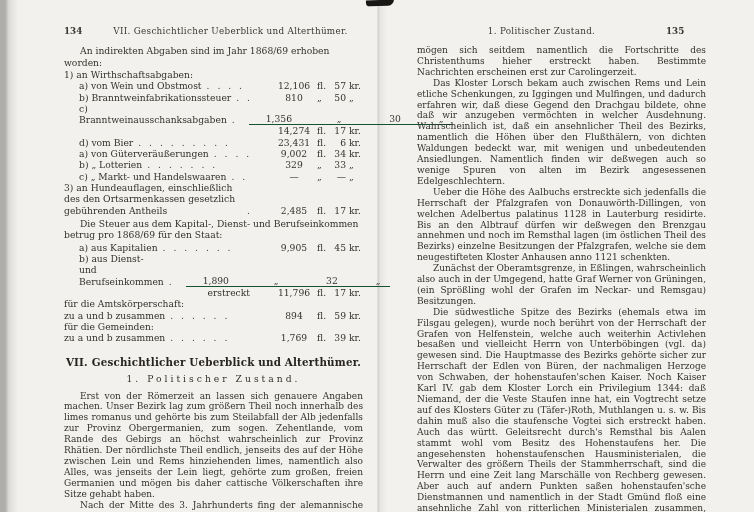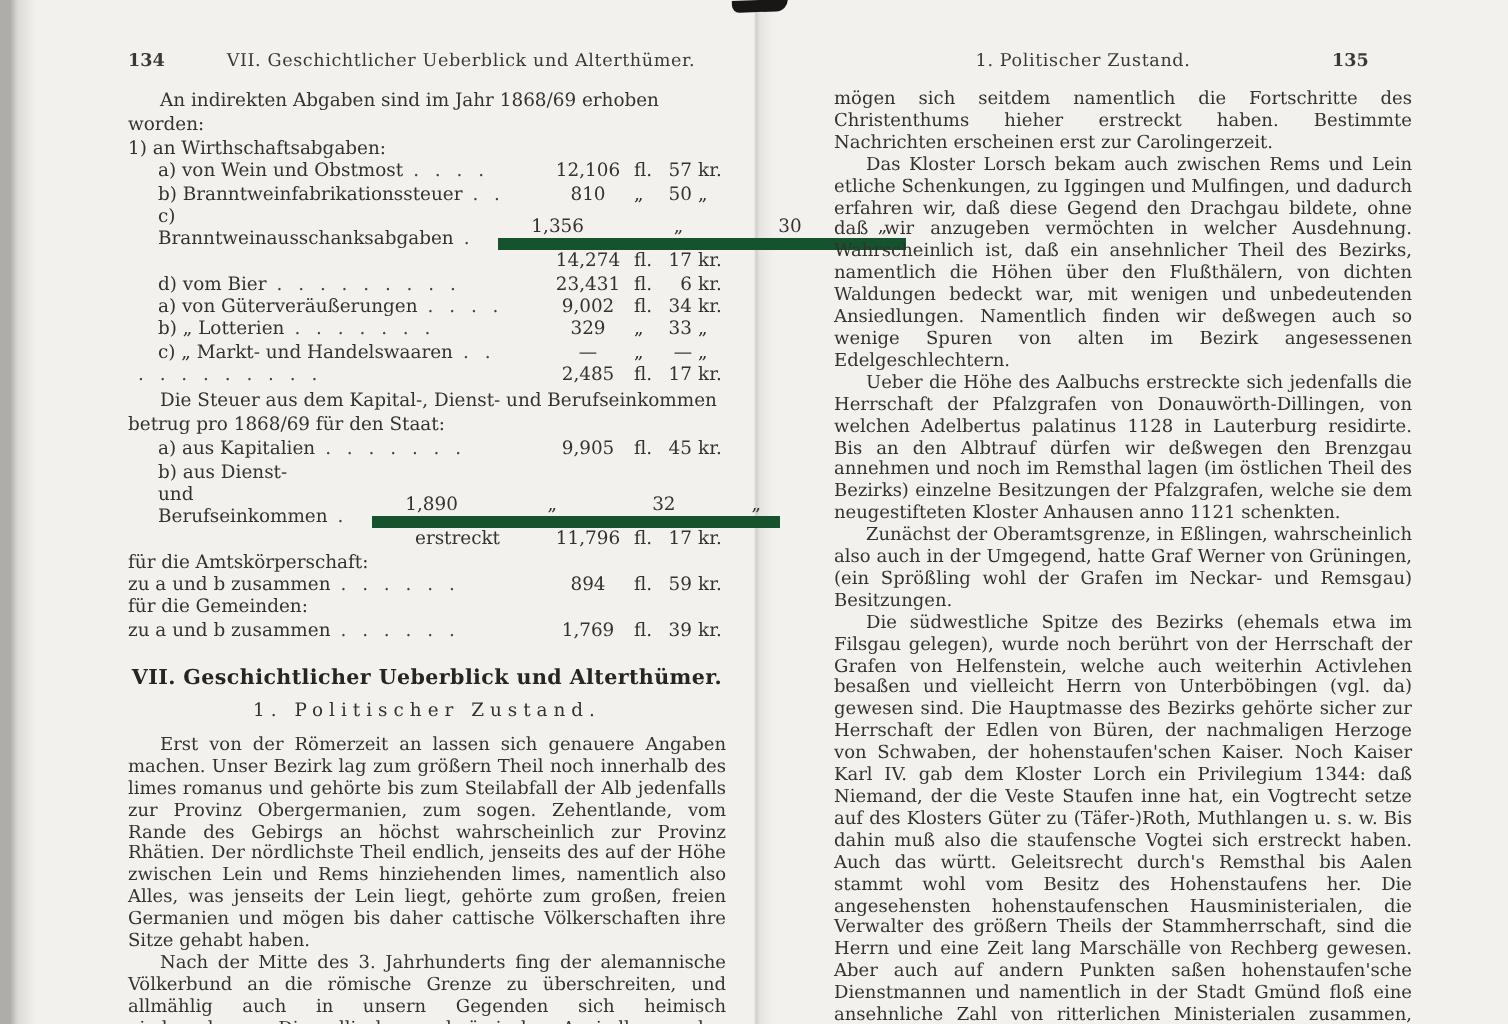--- a/index.html
+++ b/index.html
@@ -35,21 +35,21 @@
   .trow.item{padding-left:15px;}
   .trow.noind{padding-left:0;}
   .tlabel{max-width:215px;}
   .dots{flex:1 1 0;overflow:hidden;white-space:nowrap;letter-spacing:2.5px;padding:0 3px 0 5px;color:#45423b;}
   .pre{padding-right:14px;}
   .amts{display:flex;padding-left:10px;}
   .amt{width:40px;text-align:center;}
   .u1{width:14px;padding-left:3px;}
   .kr{width:15px;text-align:right;}
   .u2{width:14px;padding-left:3px;}
-  .trow.rule-below .amts{border-bottom:6px solid #14532d;gap:35px;}
+  .trow.rule-below .amts{border-bottom:1px solid #14532d;gap:35px;}
 
   .section-heading{text-align:center;font-size:10.3px;font-weight:bold;color:#282520;
     margin:12px 0 5px;letter-spacing:0.2px;}
   .subsection-heading{text-align:center;font-size:9.2px;font-weight:normal;letter-spacing:3px;
     margin:0 0 7px;color:#35322c;}
 
   .para{margin:0;text-indent:16px;text-align:justify;font-size:9px;line-height:10.9px;
     overflow-wrap:break-word;hyphens:auto;}
   .para.noindent{text-indent:0;}
 </style>
@@ -173,20 +173,21 @@
         <span class="pre"></span>
         <span class="amts">
           <span class="amt">—</span>
           <span class="u1">„</span>
           <span class="kr">—</span>
           <span class="u2">„</span>
         </span>
       </div>
 
       <div class="trow hang">
+        <span class="tlabel">3) an Hundeauflagen, einschließlich des den Ortsarmenkassen gesetzlich gebührenden Antheils</span>
         <span class="dots">. . . . . . . . .</span>
         <span class="pre"></span>
         <span class="amts">
           <span class="amt">2,485</span>
           <span class="u1">fl.</span>
           <span class="kr">17</span>
           <span class="u2">kr.</span>
         </span>
       </div>
     </div>

